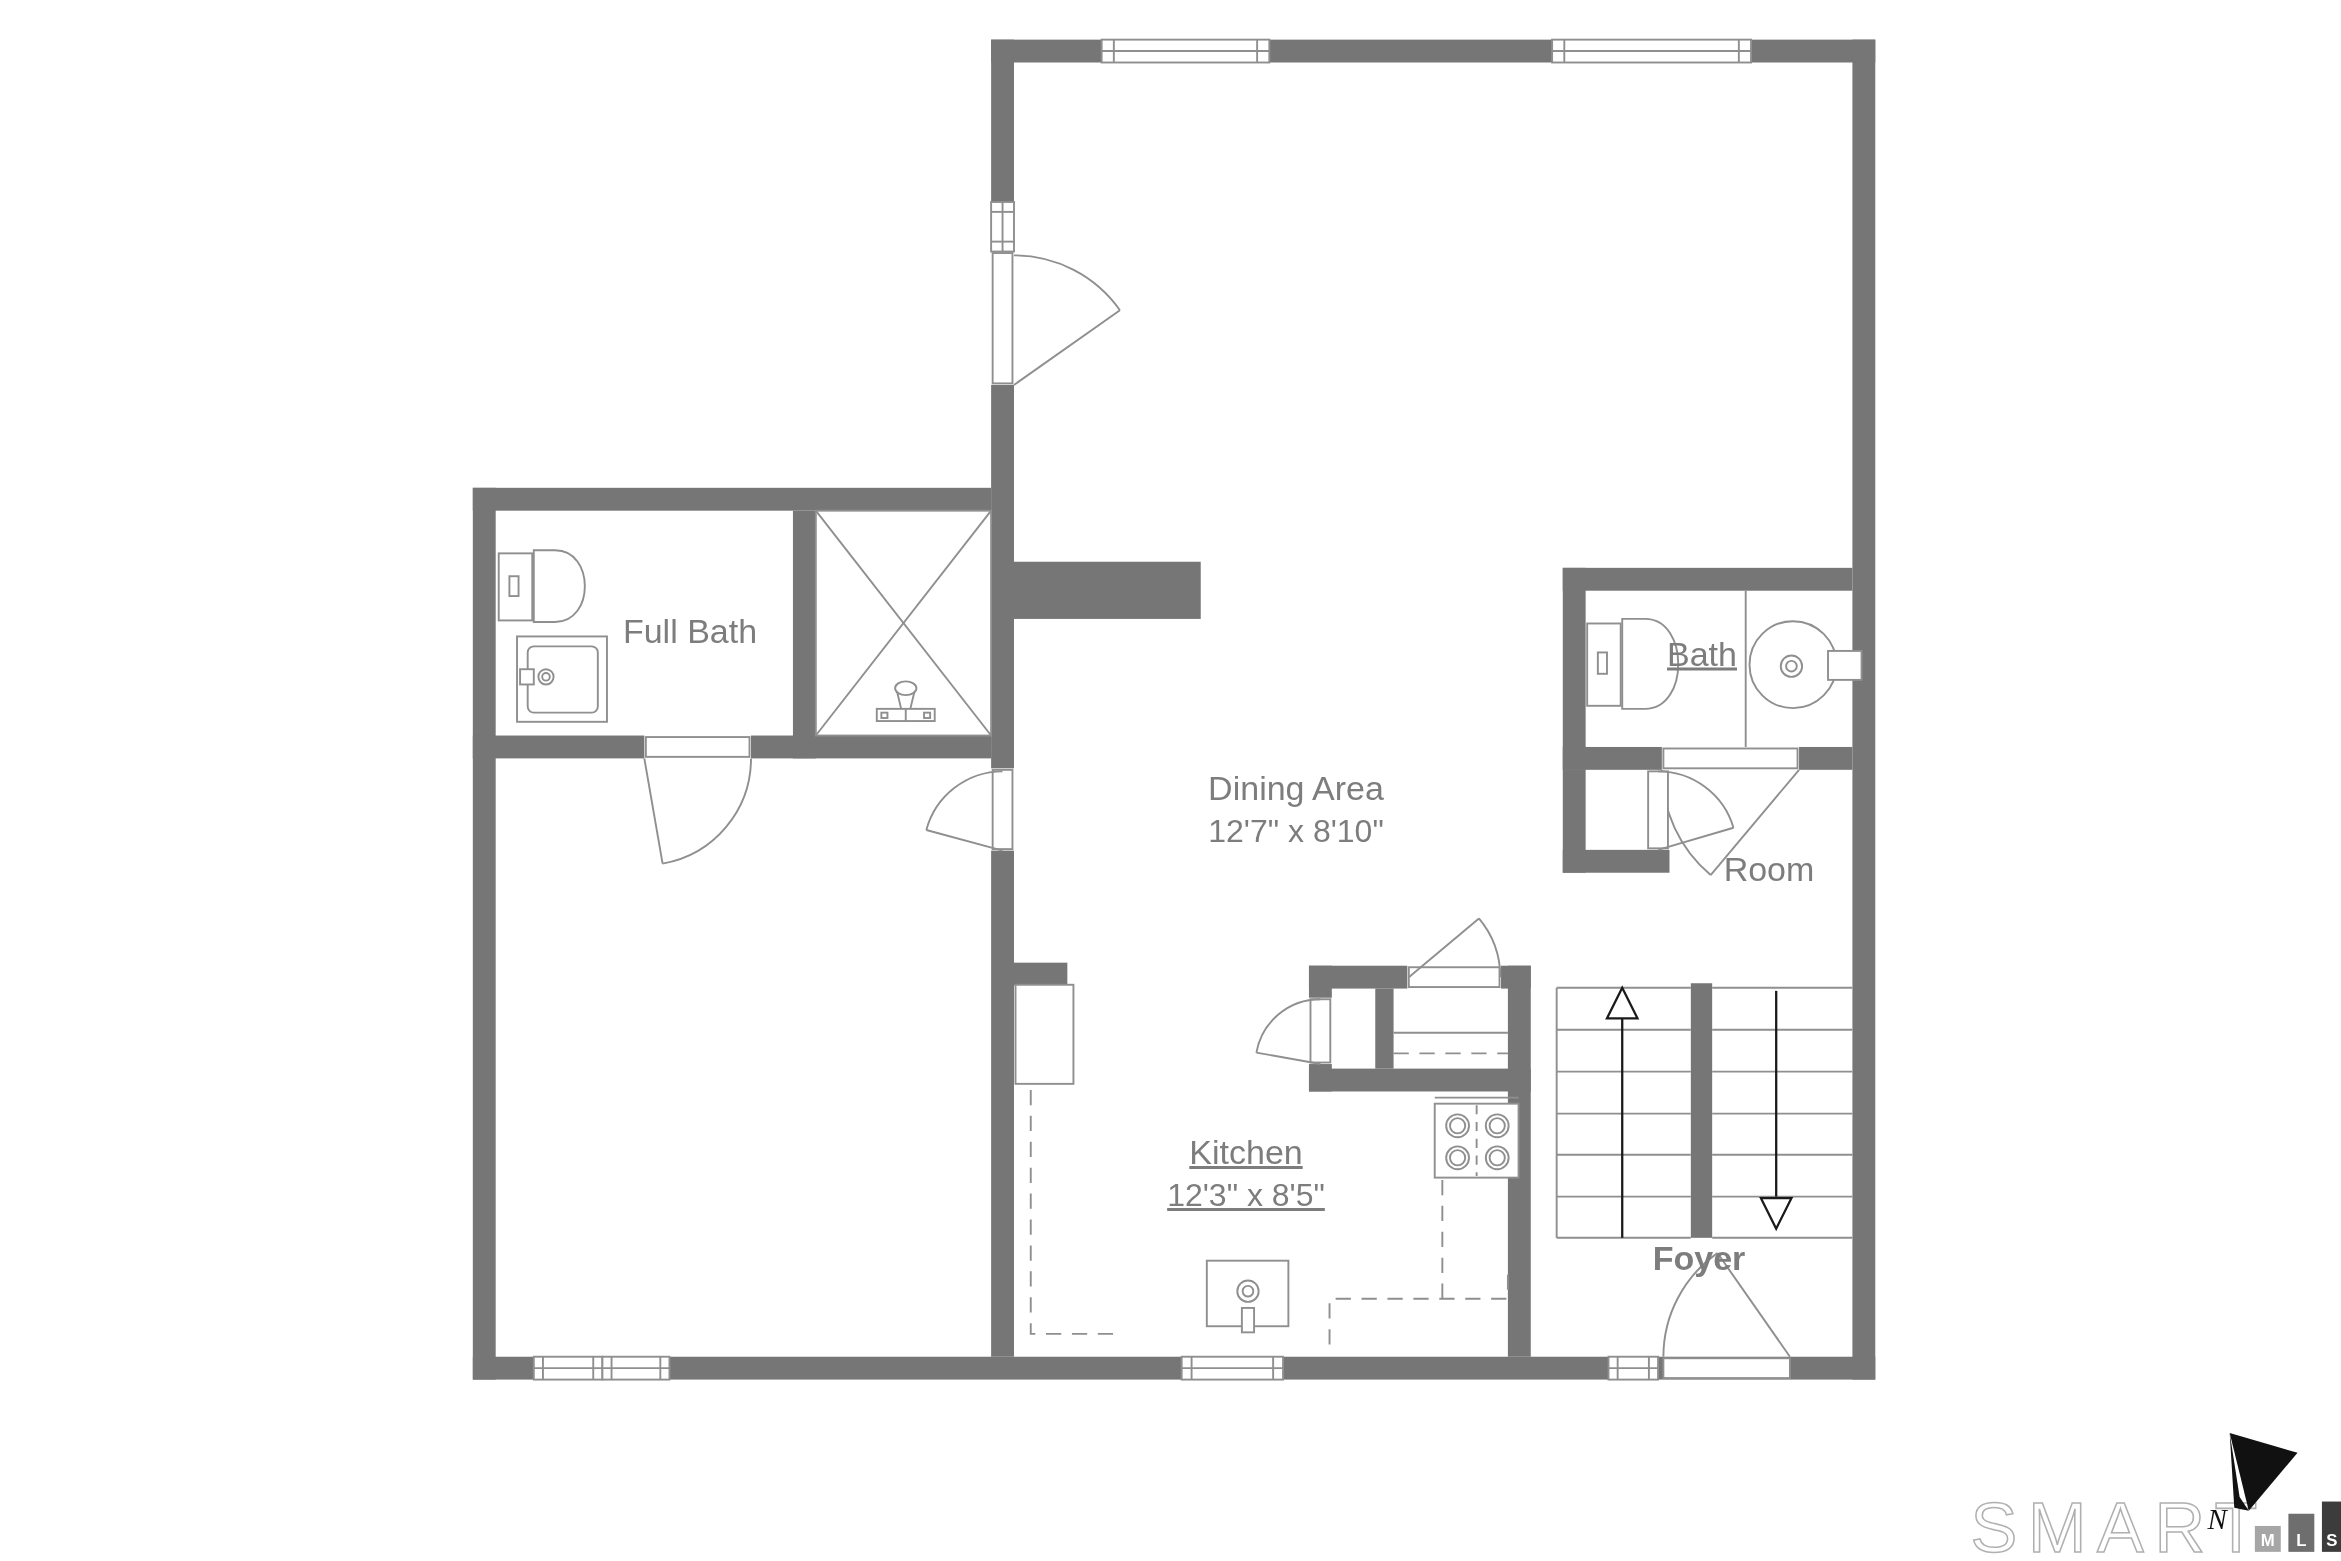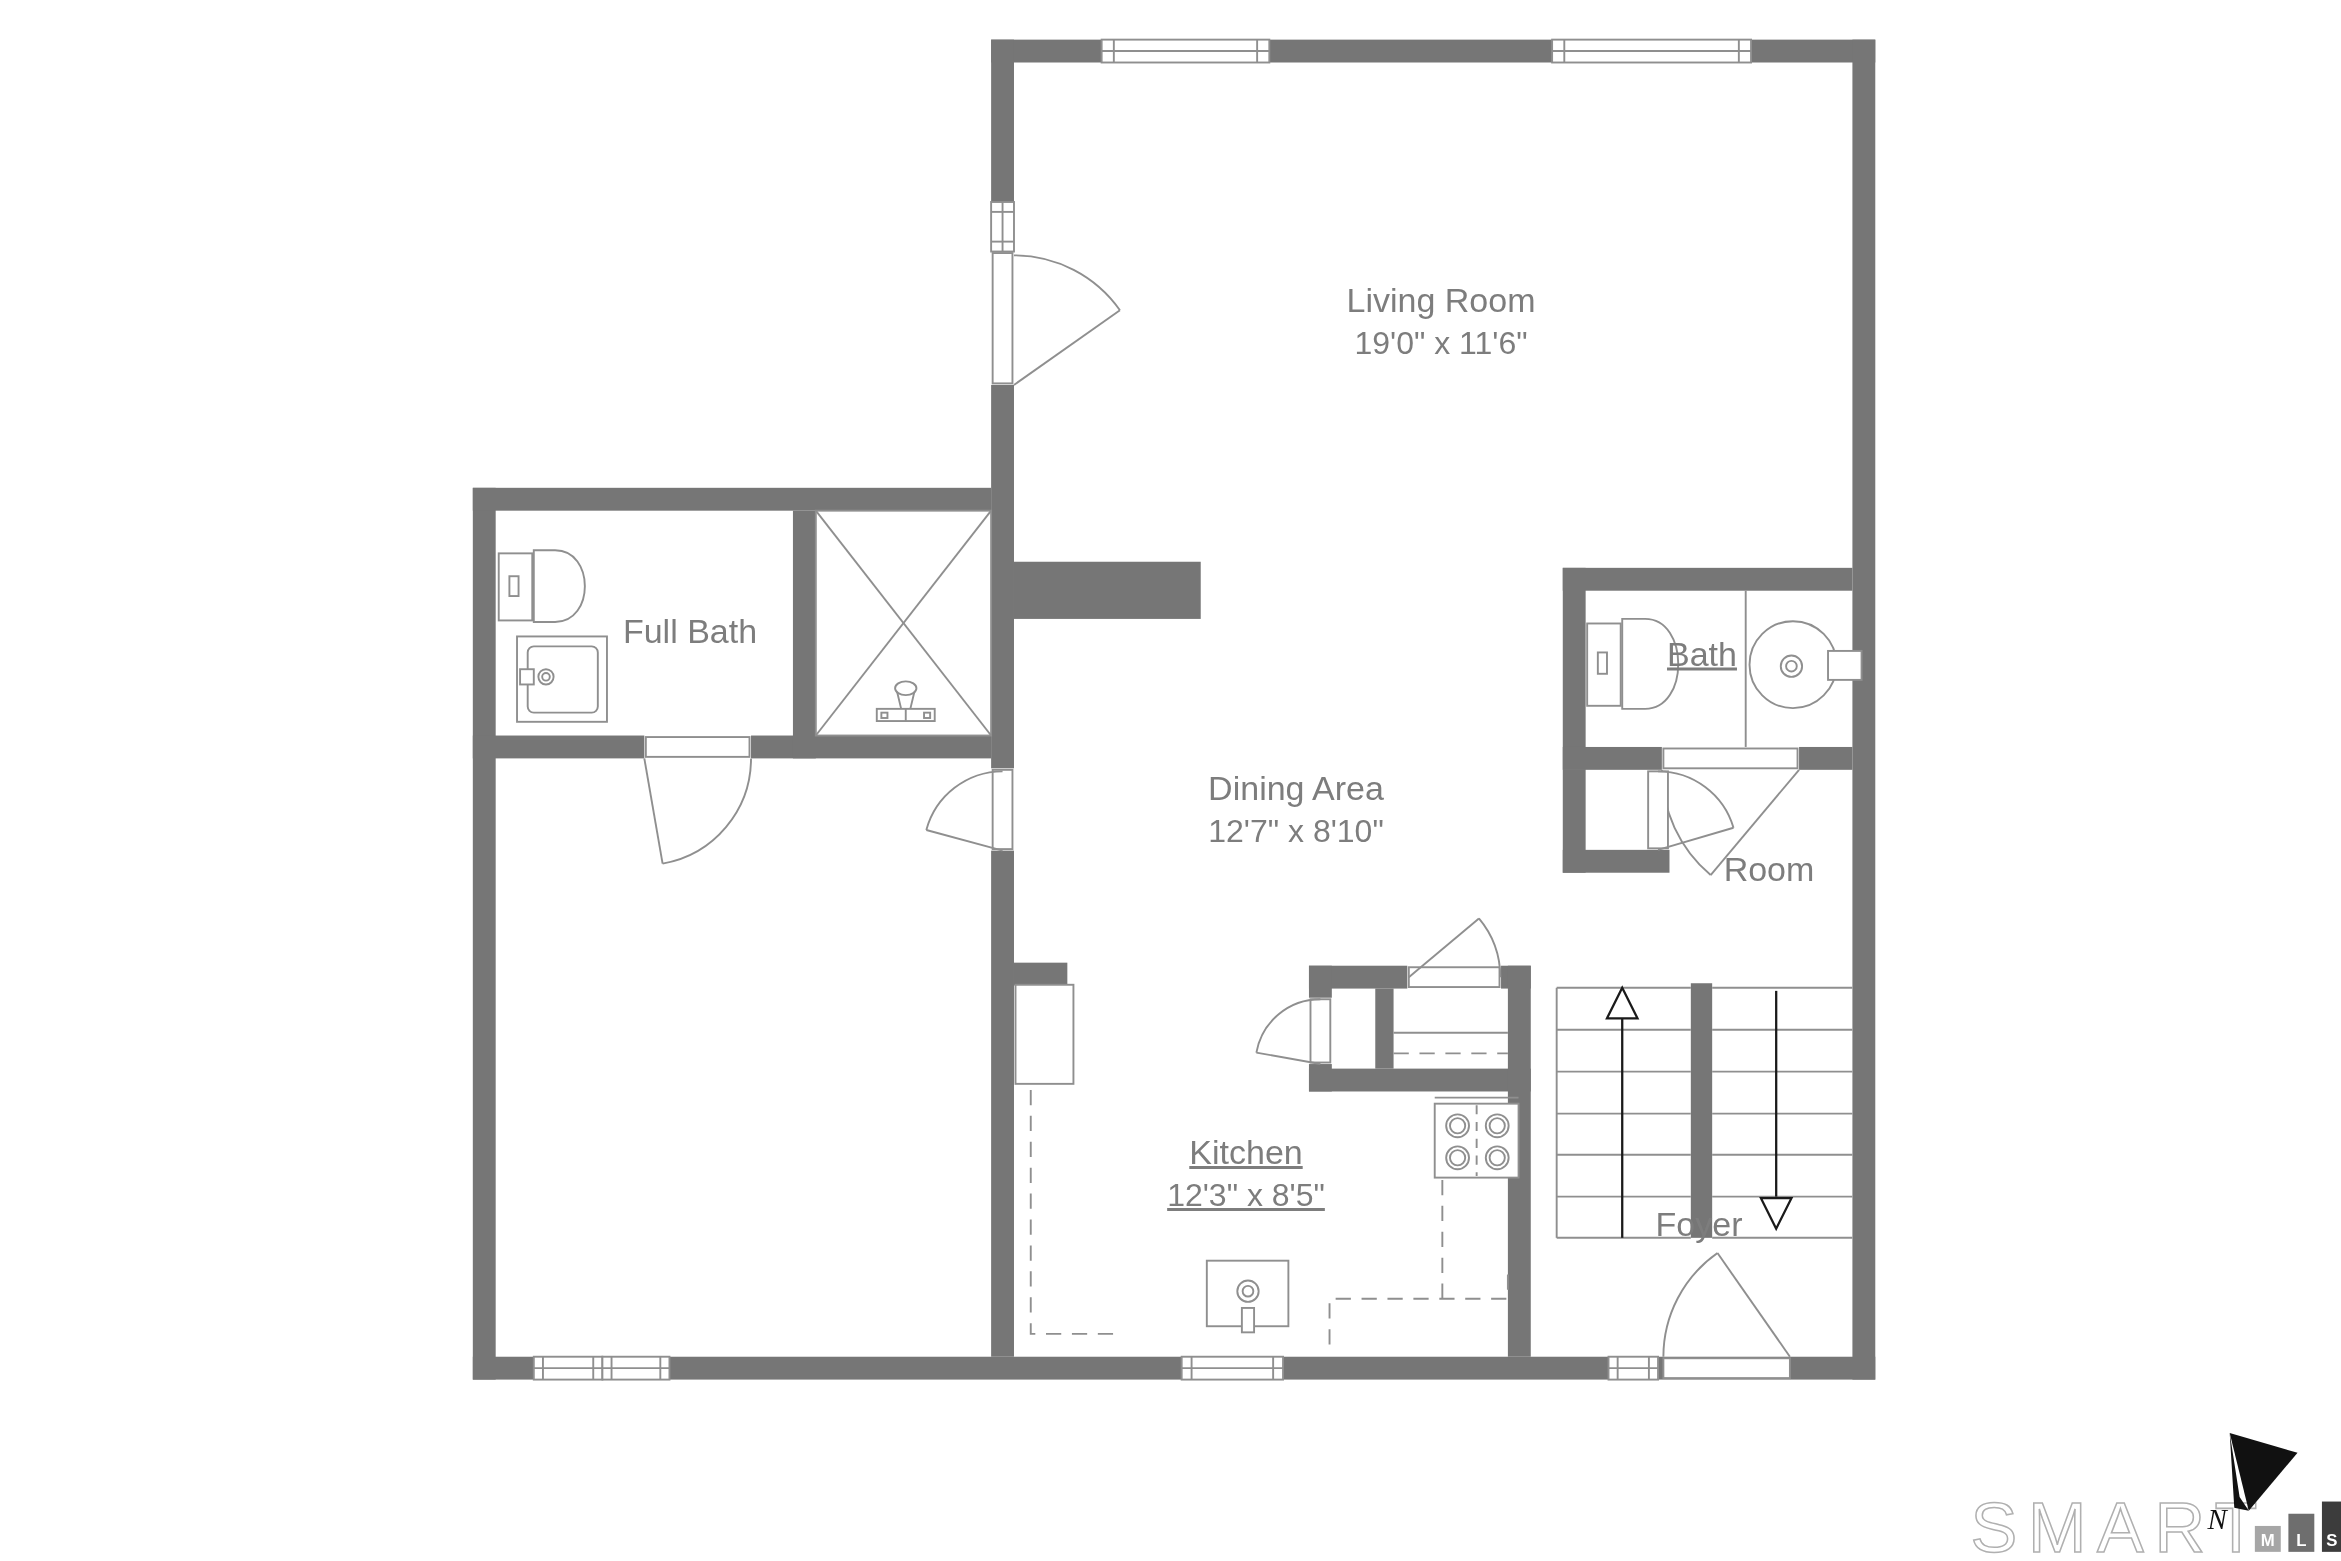--- a/index.html
+++ b/index.html
@@ -246,39 +246,35 @@
     <text x="3019" y="2028" font-family="Liberation Sans, sans-serif" font-size="22" font-weight="bold" fill="#ffffff" text-anchor="middle">L</text>
     <text x="3059" y="2028" font-family="Liberation Sans, sans-serif" font-size="22" font-weight="bold" fill="#ffffff" text-anchor="middle">S</text>
     <g fill="#111111">
       <path d="M2925,1880 L3014,1906 L2950,1982 Z"></path>
       <path d="M2925,1880 L2938,1964 L2950,1982 L2931,1978 Z"></path>
       <text x="2896" y="2006" font-family="Liberation Serif, serif" font-size="38" font-style="italic" fill="#111111">N</text>
     </g>
   </g>
 </svg>
 
-  <div class="room-label" style="left:1441px;top:322px;">
-    <div class="rname">Living Room</div>
-    <div class="rdims">19'0" x 11'6"</div>
-  </div>
   <div class="room-label" style="left:690px;top:631px;text-align:right;">
     <div class="rname">Full Bath</div>
   </div>
   <div class="room-label" style="left:1296px;top:810px;">
     <div class="rname">Dining Area</div>
     <div class="rdims">12'7" x 8'10"</div>
   </div>
   <div class="room-label" style="left:1702px;top:654px;text-decoration:underline;">
     <div class="rname">Bath</div>
   </div>
   <div class="room-label" style="left:1769px;top:869px;">
     <div class="rname">Room</div>
   </div>
   <div class="room-label" style="left:1246px;top:1174px;text-decoration:underline;">
     <div class="rname">Kitchen</div>
     <div class="rdims">12'3" x 8'5"</div>
   </div>
-  <div class="room-label" style="left:1699px;top:1224px;">
+  <div class="room-label" style="left:1699px;top:1258px;font-weight:bold;">
     <div class="rname">Foyer</div>
   </div>
 
 </div>
 
 
 </body></html>

